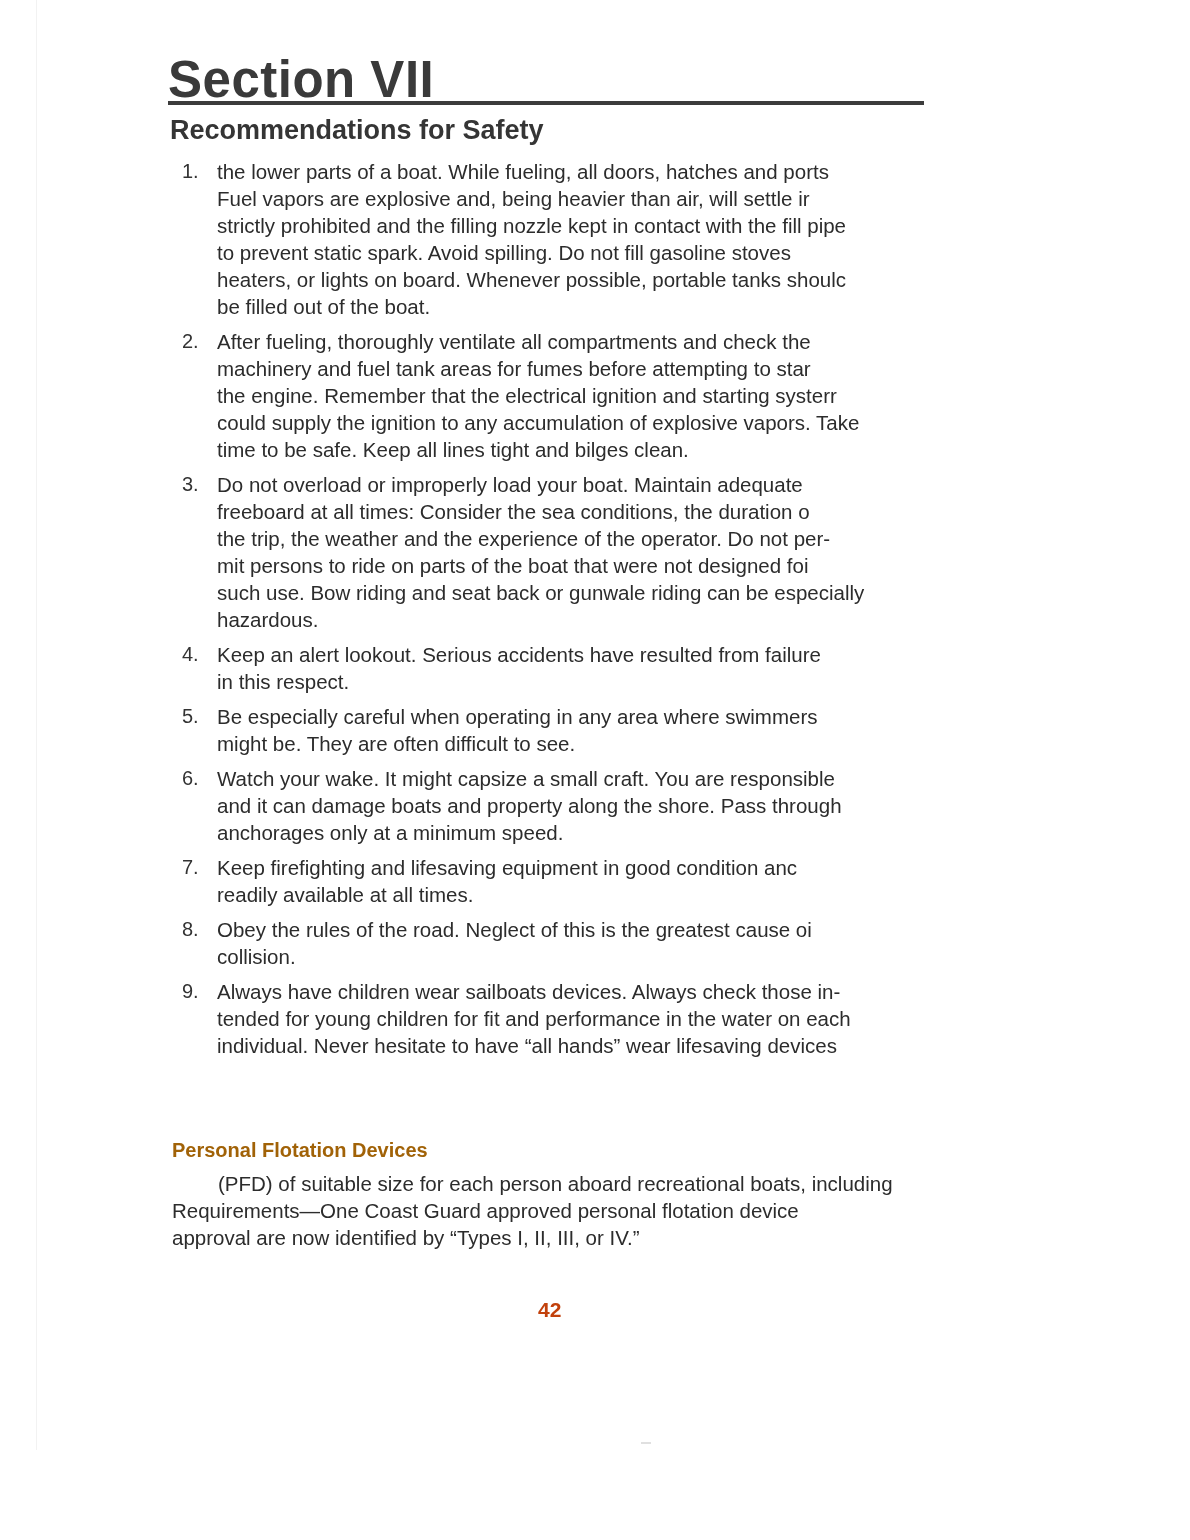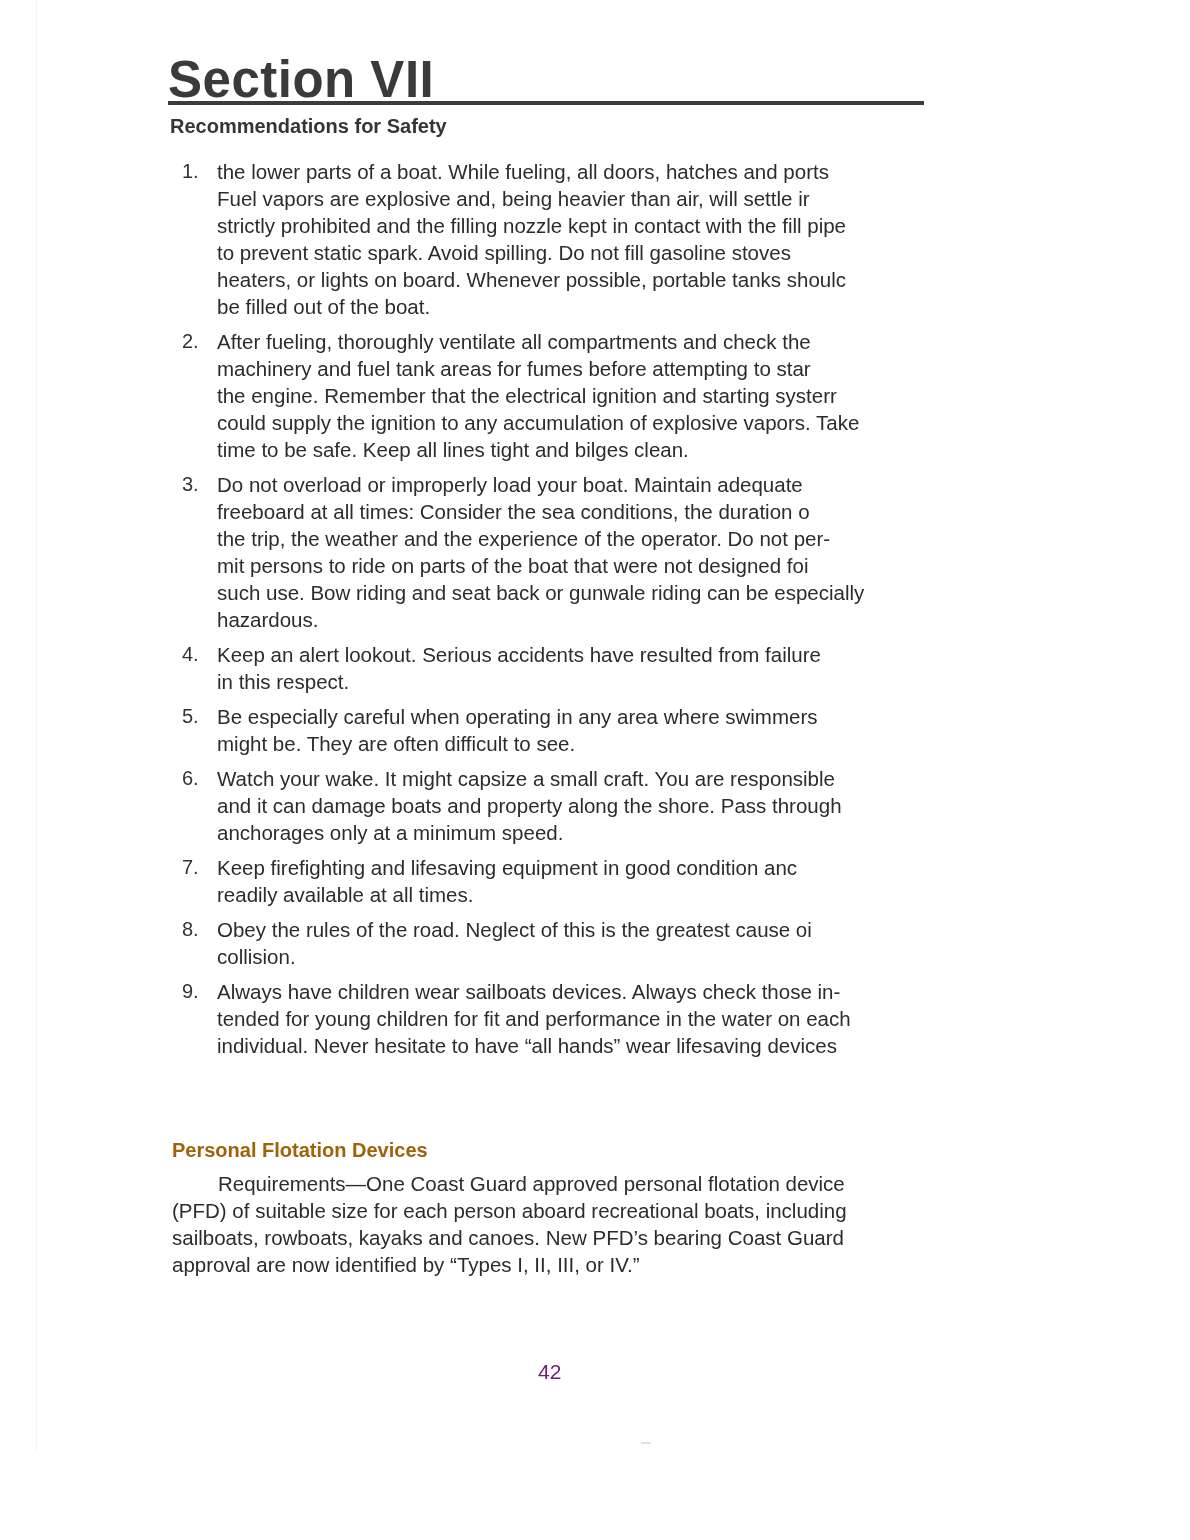--- a/index.html
+++ b/index.html
@@ -19,21 +19,21 @@
     position: absolute; left: 168px; top: 50px;
     font-size: 51px; font-weight: bold; color: #3a3a3a;
     letter-spacing: 0.5px; margin: 0;
   }
   .rule {
     position: absolute; left: 168px; top: 101px; width: 756px; height: 4px;
     background: #3c3c3c;
   }
   .subtitle {
     position: absolute; left: 170px; top: 115px;
-    font-size: 20px; font-weight: bold; color: #353535; margin: 0; text-align: center;
+    font-size: 27px; font-weight: bold; color: #353535; margin: 0; text-align: center;
   }
   .items {
     position: absolute; left: 178px; top: 158px; width: 758px;
     overflow: hidden;
     margin: 0; padding: 0; list-style: none;
   }
   .item { position: relative; margin: 0 0 8px 0; }
   .num {
     position: absolute; left: 4px; top: 0;
     font-size: 20px; line-height: 27px; color: #333;
@@ -47,22 +47,22 @@
   .pfd-heading {
     position: absolute; left: 172px; top: 1139px;
     font-size: 20px; font-weight: bold; color: #a16207; margin: 0;
   }
   .pfd-body {
     position: absolute; left: 172px; top: 1170px; width: 762px;
     overflow: hidden;
   }
   .pfd-body .line:first-child { padding-left: 46px; }
   .page-number {
-    position: absolute; left: 538px; top: 1360px;
-    font-size: 21px; font-weight: normal; color: #701a75;
+    position: absolute; left: 538px; top: 1298px;
+    font-size: 21px; font-weight: bold; color: #c2410c;
   }
   .scan-mark {
     position: absolute; left: 641px; top: 1442px; width: 10px; height: 2px;
     background: #e0e0e0;
   }
 </style>
 </head>
 <body>
 
 <div class="left-edge"></div>
@@ -145,20 +145,19 @@
       <div class="item-lines">
         <div class="line">Always have children wear sailboats devices. Always check those in-</div>
         <div class="line">tended for young children for fit and performance in the water on each</div>
         <div class="line">individual. Never hesitate to have “all hands” wear lifesaving devices</div>
       </div>
     </li>
   </ol>
 
 <h3 class="pfd-heading">Personal Flotation Devices</h3>
 <div class="pfd-body" id="pfd-body">
+    <div class="line">(PFD) of suitable size for each person aboard recreational boats, including</div>
     <div class="line">Requirements—One Coast Guard approved personal flotation device</div>
-    <div class="line">(PFD) of suitable size for each person aboard recreational boats, including</div>
-    <div class="line">sailboats, rowboats, kayaks and canoes. New PFD’s bearing Coast Guard</div>
     <div class="line">approval are now identified by “Types I, II, III, or IV.”</div>
   </div>
 
 <div class="page-number">42</div>
 <div class="scan-mark"></div>
 
 </body></html>

